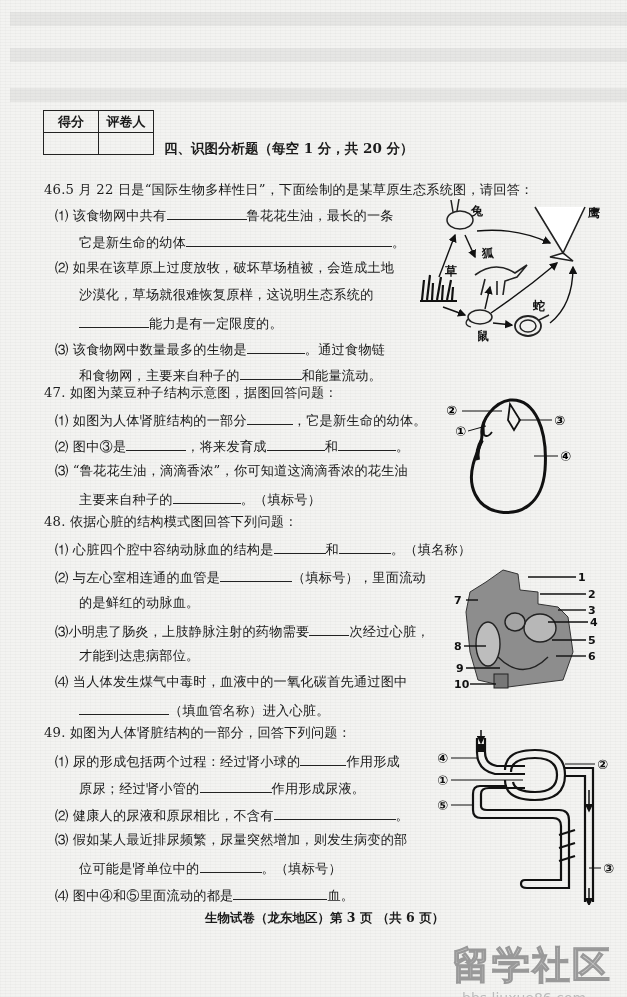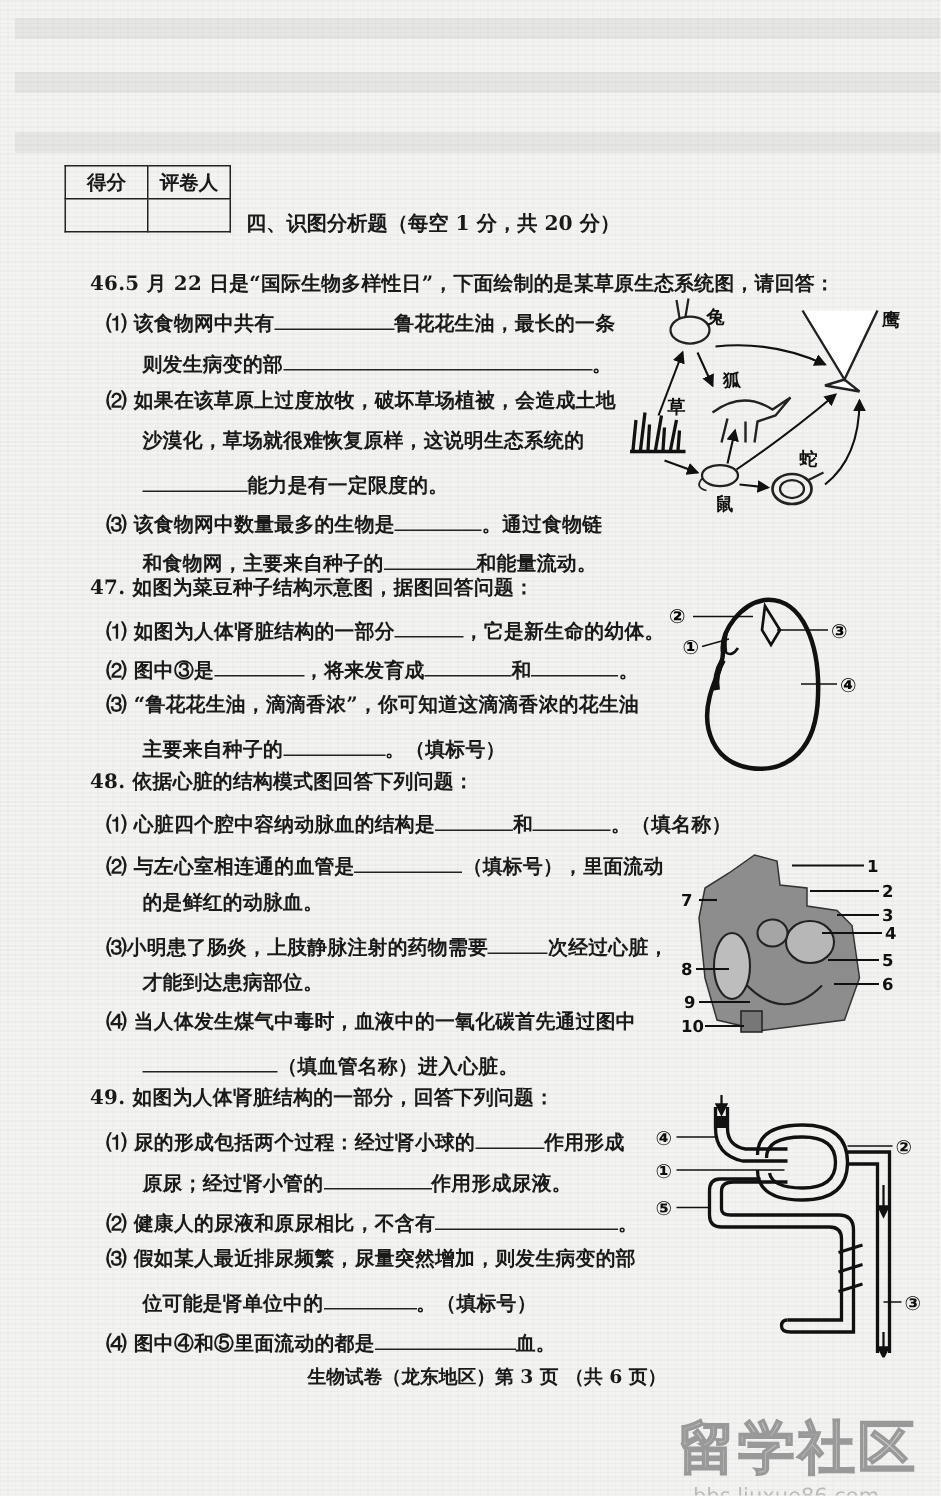--- a/index.html
+++ b/index.html
@@ -10,21 +10,21 @@
     color:#1a1a1a;
   }
   .noise {
     position:absolute; left:0; top:0; width:627px; height:997px;
     background:
       repeating-linear-gradient(0deg, rgba(0,0,0,0.025) 0 1px, transparent 1px 3px),
       repeating-linear-gradient(90deg, rgba(0,0,0,0.015) 0 1px, transparent 1px 5px);
     pointer-events:none;
   }
   .band { position:absolute; left:10px; width:617px; height:14px; background:rgba(0,0,0,0.05); }
-  .ln { position:absolute; font-size:13.2px; white-space:nowrap; letter-spacing:0.2px; line-height:16px; font-weight:bold;margin-left:16px; }
+  .ln { position:absolute; font-size:13.2px; white-space:nowrap; letter-spacing:0.2px; line-height:16px; font-weight:normal; }
   .blank { display:inline-block; border-bottom:1px solid #222; height:13px; vertical-align:baseline; }
   .score-table { position:absolute; left:43px; top:110px; border-collapse:collapse; }
   .score-table td { border:1.5px solid #222; width:54px; height:21px; text-align:center; font-size:13px; font-weight:bold; padding:0; }
   .section-title { position:absolute; left:164px; top:128px; font-size:13.5px; font-weight:bold; white-space:nowrap;margin-top:12px; }
   .fig { position:absolute; }
   .footer { position:absolute; left:205px; top:910px; font-size:12.5px; font-weight:bold; white-space:nowrap; }
   .wm { position:absolute; left:452px; top:940px; width:170px; height:55px; }
   .wm-big { position:absolute; left:0; top:0; font-size:38px; font-weight:bold; color:#c9c9c9; font-family:"DejaVu Sans","Liberation Sans",sans-serif; letter-spacing:2px; -webkit-text-stroke:1px #999; }
   .wm-small { position:absolute; left:10px; top:38px; font-size:14px; color:#bbb; font-family:"DejaVu Sans","Liberation Sans",sans-serif;margin-top:12px; }
   .lbl { font-family:"DejaVu Sans","Liberation Sans",sans-serif; font-weight:bold; }
@@ -46,21 +46,21 @@
   <tr>
     <td></td>
     <td></td>
   </tr>
 </tbody>
   </table>
 <div class="section-title">四、识图分析题（每空 1 分，共 20 分）</div>
 
 <div class="ln" style="left:44px;top:182px">46.5 月 22 日是“国际生物多样性日”，下面绘制的是某草原生态系统图，请回答：</div>
 <div class="ln" style="left:55px;top:206px"><span>⑴ 该食物网中共有</span><span class="blank" style="width:80px"></span><span>鲁花花生油，最长的一条</span></div>
-<div class="ln" style="left:79px;top:233px"><span>则发生病变的部</span><span class="blank" style="width:206px"></span><span>。</span></div>
+<div class="ln" style="left:79px;top:233px"><span>它是新生命的幼体</span><span class="blank" style="width:206px"></span><span>。</span></div>
 <div class="ln" style="left:55px;top:260px">⑵ 如果在该草原上过度放牧，破坏草场植被，会造成土地</div>
 <div class="ln" style="left:79px;top:287px">沙漠化，草场就很难恢复原样，这说明生态系统的</div>
 <div class="ln" style="left:79px;top:314px"><span class="blank" style="width:70px"></span><span>能力是有一定限度的。</span></div>
 <div class="ln" style="left:55px;top:340px"><span>⑶ 该食物网中数量最多的生物是</span><span class="blank" style="width:58px"></span><span>。通过食物链</span></div>
 <div class="ln" style="left:79px;top:366px"><span>和食物网，主要来自种子的</span><span class="blank" style="width:62px"></span><span>和能量流动。</span></div>
 
 <svg class="fig" style="left:405px;top:195px" width="215" height="150">
   <defs>
       <marker id="ah" markerWidth="6" markerHeight="6" refX="5" refY="3" orient="auto">
         <path d="M0,0 L6,3 L0,6 z" fill="#111"></path>

